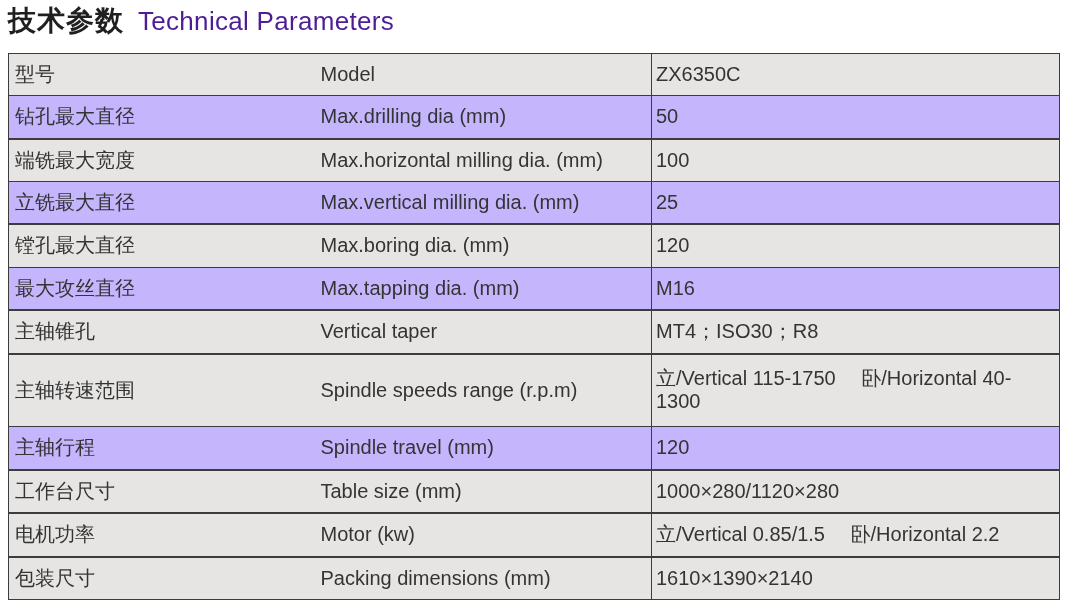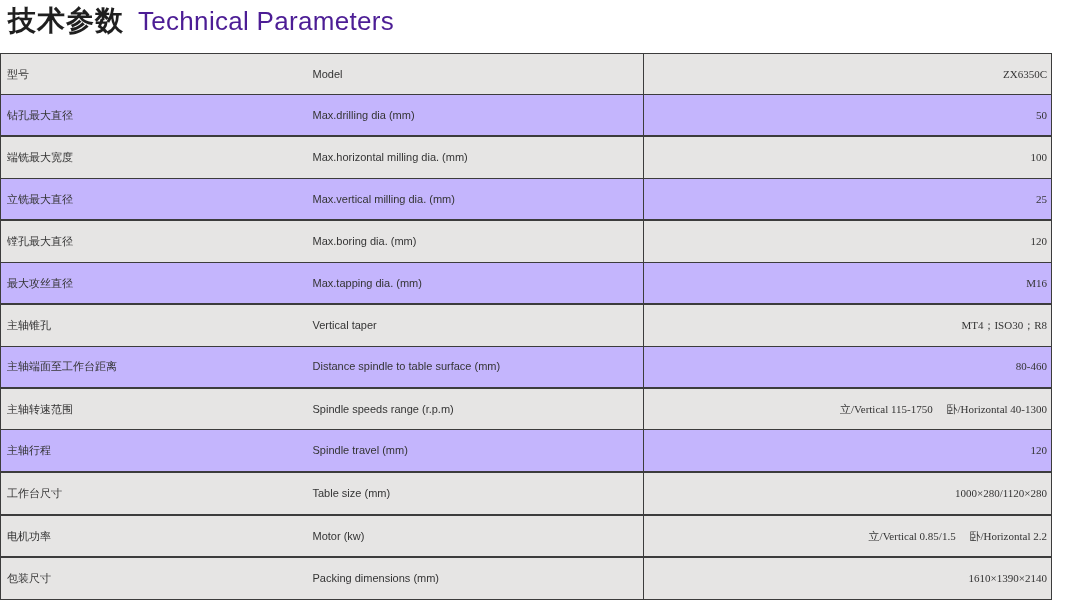--- a/index.html
+++ b/index.html
@@ -21,38 +21,38 @@
     font-size: 28px; font-weight: bold;
     color: #1f1f1f; letter-spacing: 1px;
   }
   .title-en {
     font-size: 26px; font-weight: 500;
     color: #4c1d95; letter-spacing: 0.3px;
   }
 
   
   table.params {
-    position: absolute; left: 0; top: 53px;
+    position: absolute; left: 8px; top: 53px;
     width: 1052px; height: 547px;
     border-collapse: collapse; table-layout: fixed;
-    font-size: 11px; color: #343434;
+    font-size: 20px; color: #343434;
   }
   table.params { border: 1.5px solid #3c3c3c; }
   col.c1 { width: 312px; }
   col.c2 { width: 331px; }
   col.c3 { width: auto; }
 
   tr.shade  { background: #e6e5e4; border-top: 2px solid #3c3c3c; }
   tr.plain  { background: #c4b5fd; border-top: 1px solid #3c3c3c; }
   tbody tr:first-child { border-top: none; }
 
   td { padding: 0; vertical-align: middle; line-height: 1.15; }
   td.cn  { text-align: left; padding-left: 6px; }
   td.en  { text-align: left; }
-  td.val { text-align: right; border-left: 1.5px solid #3c3c3c; padding: 4px 4px; font-family: Liberation Serif, serif; }
+  td.val { text-align: left; border-left: 1.5px solid #3c3c3c; padding: 4px 4px; }
 </style>
 </head>
 <body>
 
 <div class="page">
 
   <div class="title-bar">
     <span class="title-cn">技术参数</span>
     <span class="title-en">Technical Parameters</span>
   </div>
@@ -92,25 +92,20 @@
         <tr class="plain">
     <td class="cn">最大攻丝直径</td>
     <td class="en">Max.tapping dia. (mm)</td>
     <td class="val">M16</td>
   </tr>
         <tr class="shade">
     <td class="cn">主轴锥孔</td>
     <td class="en">Vertical taper</td>
     <td class="val">MT4；ISO30；R8</td>
   </tr>
-        <tr class="plain">
-    <td class="cn">主轴端面至工作台距离</td>
-    <td class="en">Distance spindle to table surface (mm)</td>
-    <td class="val">80-460</td>
-  </tr>
         <tr class="shade">
     <td class="cn">主轴转速范围</td>
     <td class="en">Spindle speeds range (r.p.m)</td>
     <td class="val">立/Vertical 115-1750　 卧/Horizontal 40-1300</td>
   </tr>
         <tr class="plain">
     <td class="cn">主轴行程</td>
     <td class="en">Spindle travel (mm)</td>
     <td class="val">120</td>
   </tr>

